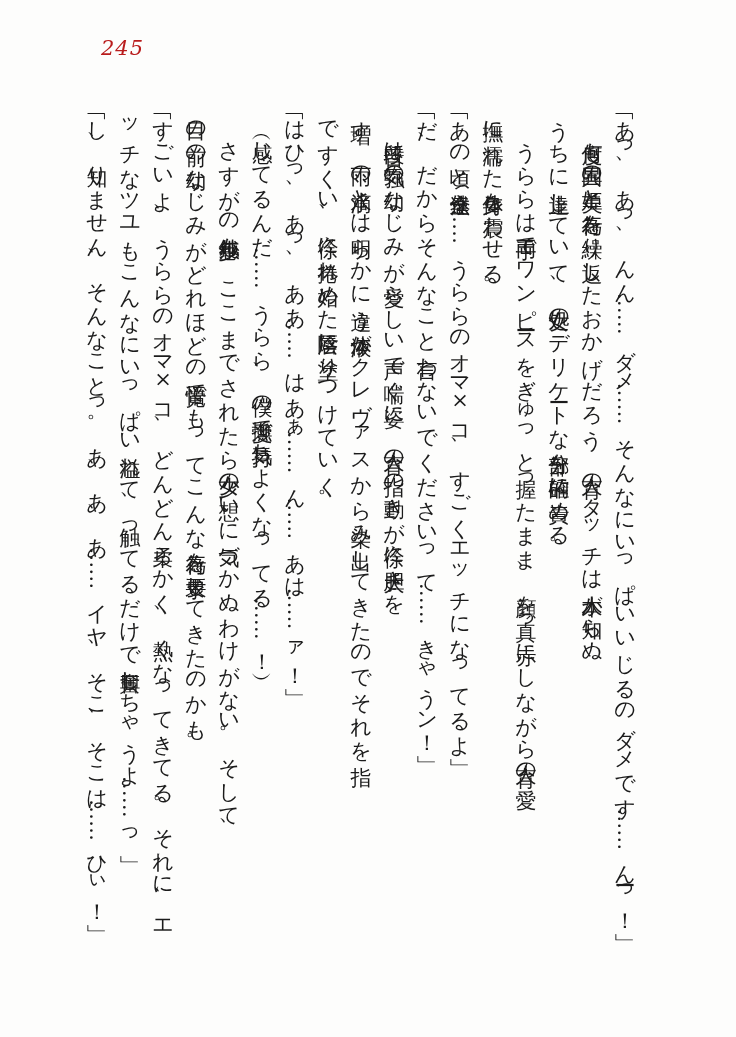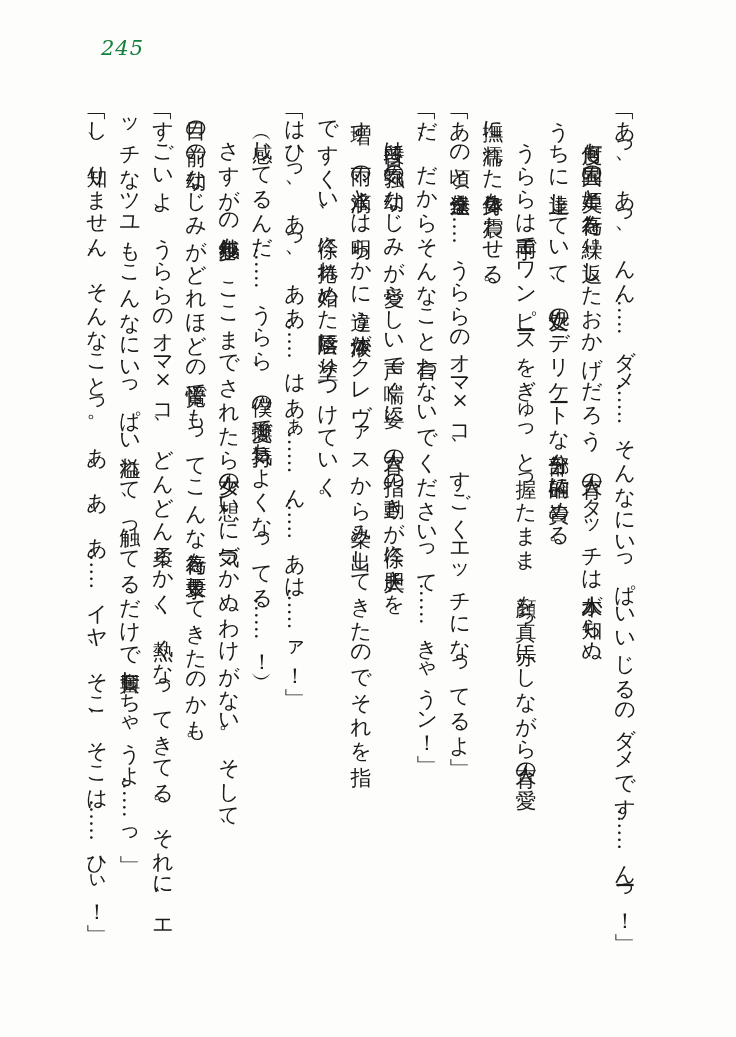--- a/index.html
+++ b/index.html
@@ -16,21 +16,21 @@
     color: #1b1b1b;
     overflow: hidden;
   }
   .page-number {
     position: absolute;
     top: 36px;
     left: 101px;
     font-size: 21px;
     font-style: italic;
     letter-spacing: 1px;
-    color: #15803d;
+    color: #b91c1c;
   }
   .text-block {
     position: absolute;
     top: 106px;
     right: 101px;
     height: 845px;
     writing-mode: vertical-rl;
     text-orientation: mixed;
     font-size: 21px;
     line-height: 1.0;

